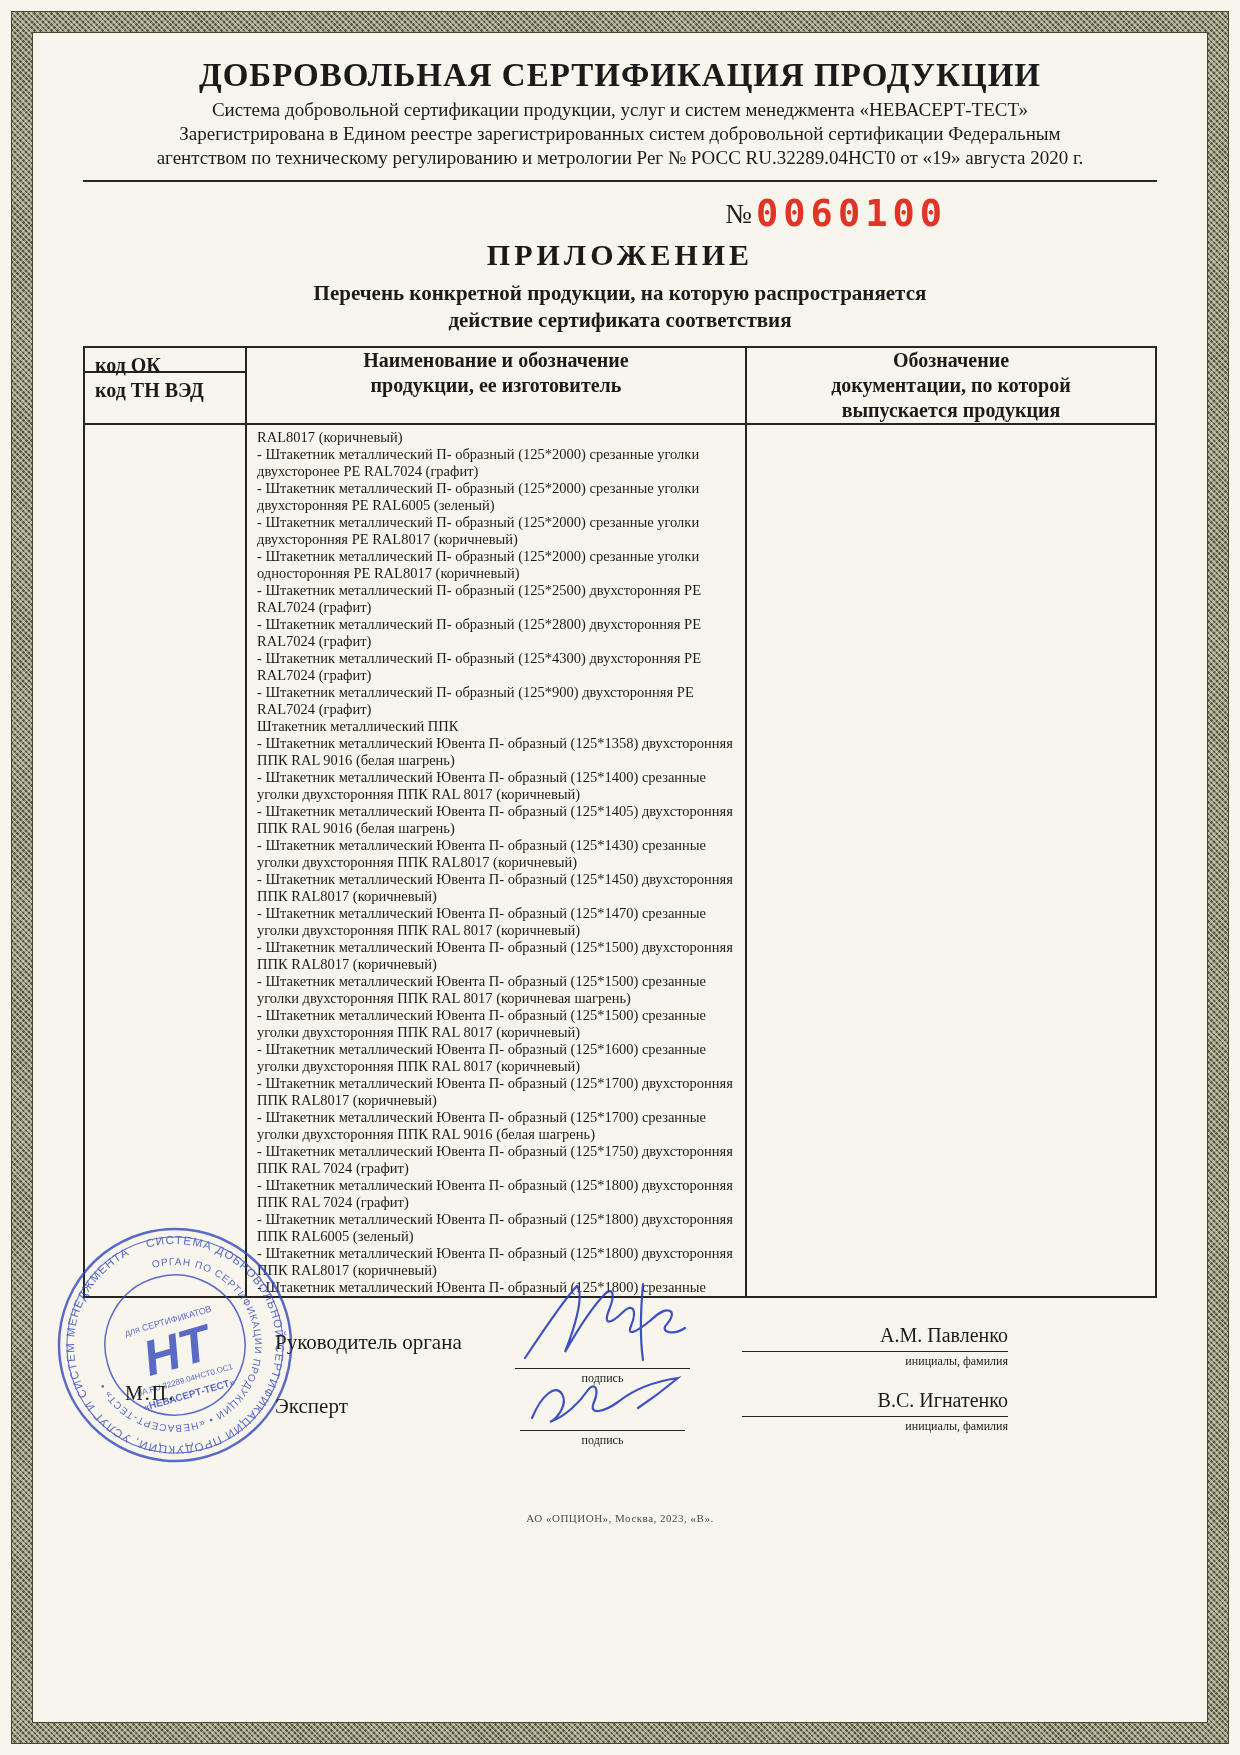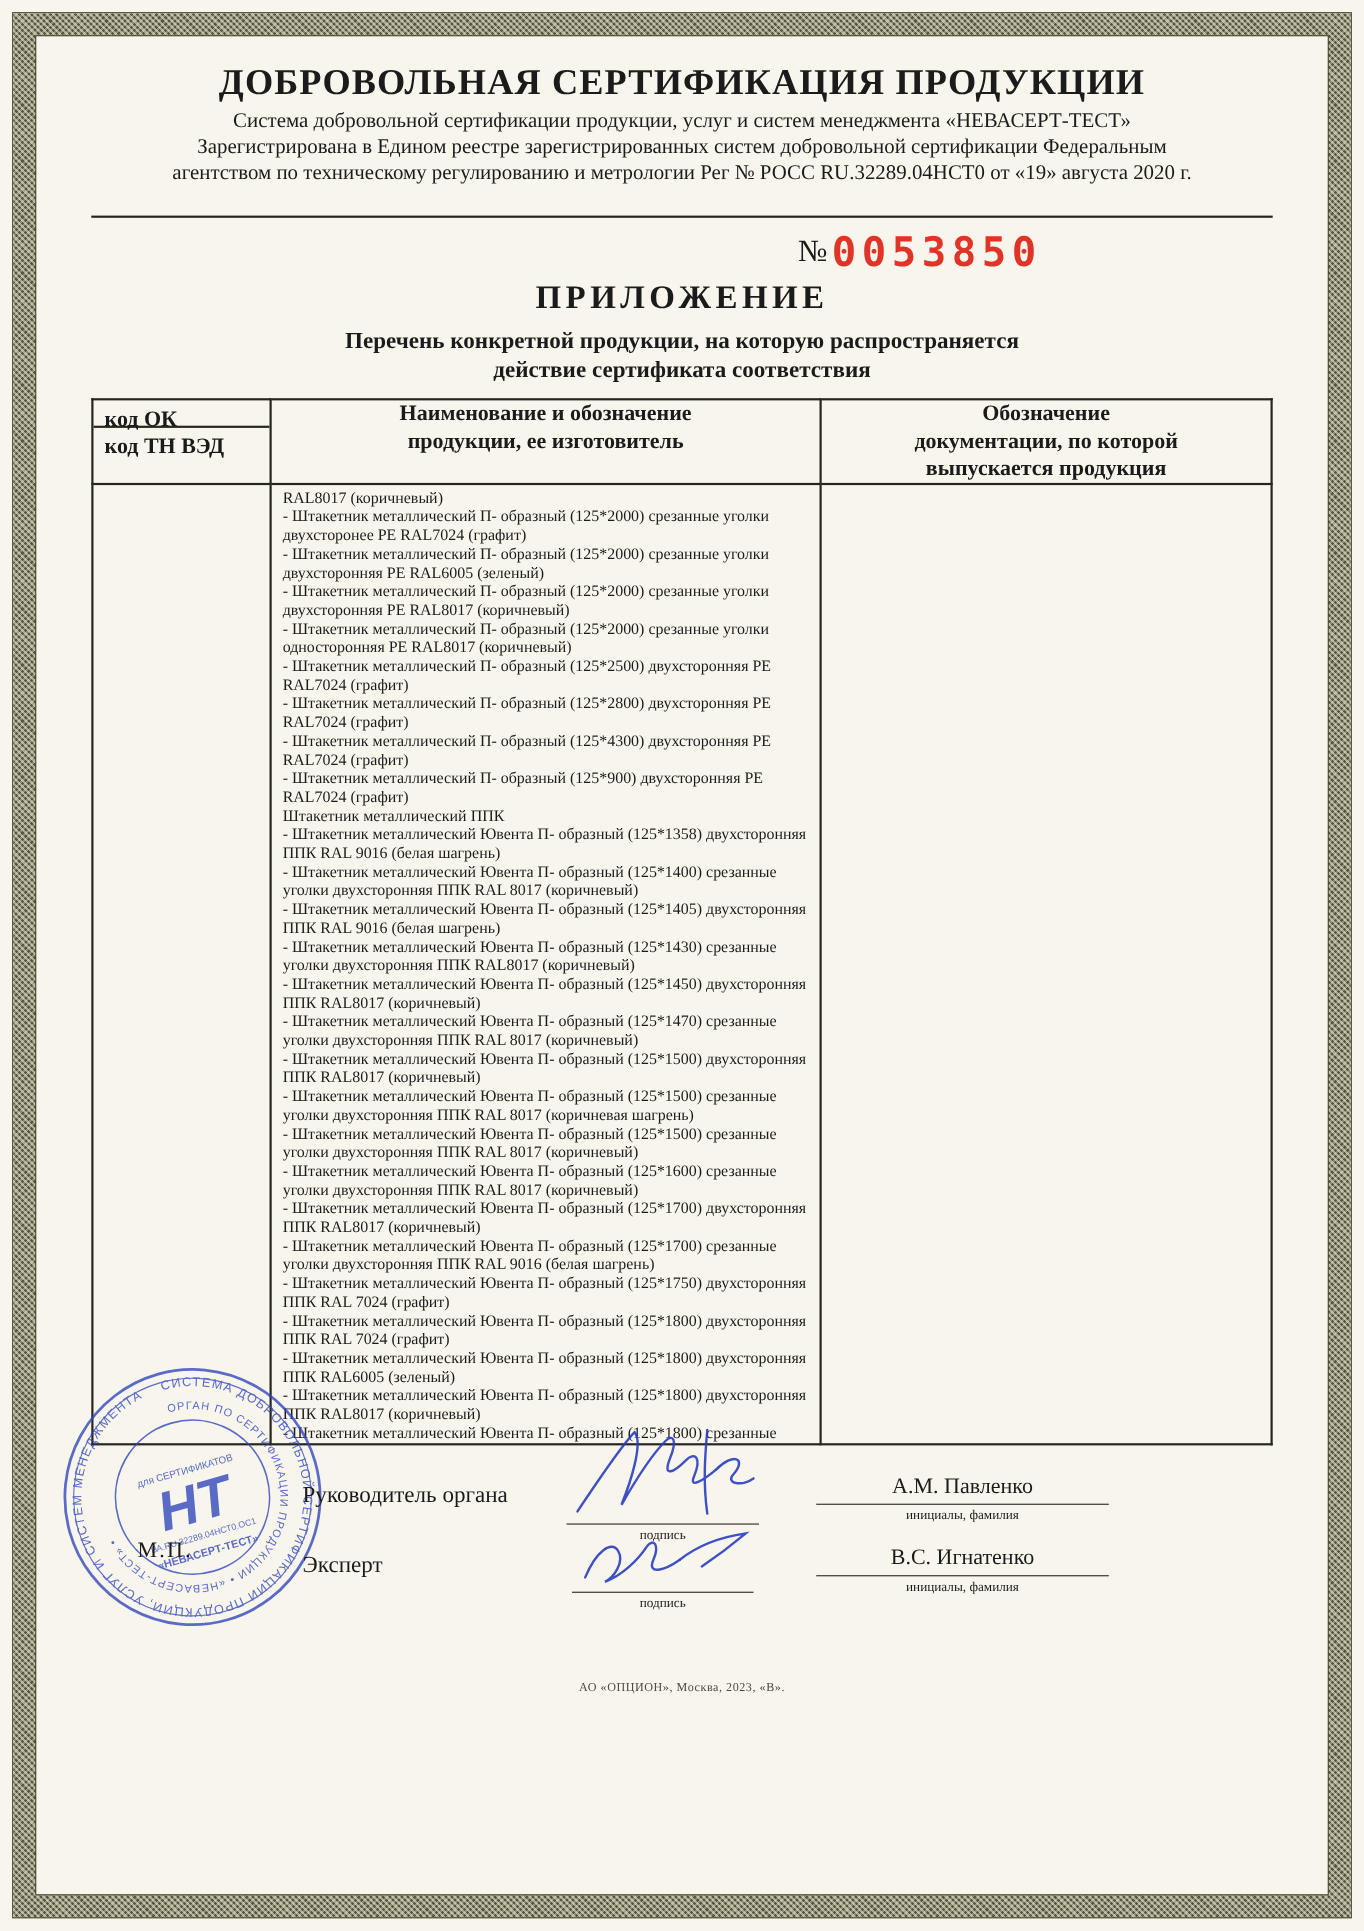--- a/index.html
+++ b/index.html
@@ -19,21 +19,21 @@
       repeating-linear-gradient(135deg, #56563e 0 2px, #8d8d70 2px 4px);
     box-shadow:0 0 0 1px #47472f;
   }
   .frame::after {
     content:""; position:absolute; inset:21px; background:#f8f5ec;
     box-shadow:0 0 0 1px #47472f;
   }
   .content { position:absolute; inset:33px; z-index:1; padding:24px 50px 0 50px; }
 
   
-  .cert-header { border-bottom:2px solid #26261f; padding-bottom:26px; text-align:center; }
+  .cert-header { border-bottom:2px solid #26261f; padding-bottom:10px; text-align:center; }
   .cert-header h1 { font-size:33px; letter-spacing:1px; font-weight:bold; margin-bottom:4px; }
   .hline { font-size:19px; line-height:24px; }
 
   
   .number-row { text-align:right; padding-right:210px; margin-top:10px; height:46px; }
   .no-sign { font-size:28px; vertical-align:middle; }
   .no-digits {
     font-family:"DejaVu Sans Mono","Liberation Mono",monospace;
     font-size:37px; font-weight:bold; color:#e03427; letter-spacing:5px;
     vertical-align:middle;
@@ -64,21 +64,21 @@
   .sign-area { position:relative; height:170px; margin-top:28px; }
   .mp { position:absolute; left:42px; top:56px; font-size:20px; letter-spacing:2px; }
   .role-label { position:absolute; font-size:21px; font-weight:normal; }
   .role-head { left:192px; top:4px; }
   .role-expert { left:192px; top:68px; }
   .sig-block { position:absolute; text-align:center; }
   .sig-1 { left:432px; top:-46px; width:175px; }
   .sig-2 { left:437px; top:46px; width:165px; }
   .sig-block .line { border-bottom:1.5px solid #26261f; }
   .small-cap { font-size:12px; margin-top:2px; }
-  .name-block { position:absolute; width:266px; text-align:center; }
+  .name-block { position:absolute; width:266px; text-align:right; }
   .name-1 { left:659px; top:-2px; }
   .name-2 { left:659px; top:63px; }
   .name-block .nm { font-size:20px; padding-bottom:4px; border-bottom:1.5px solid #26261f; }
 
   
   .stamp-wrap { position:absolute; left:-33px; top:-106px; width:250px; height:250px; }
   .stamp-wrap svg { width:250px; height:250px; }
 
   .print-footer { text-align:center; font-size:11px; color:#4c4c44; margin-top:16px; letter-spacing:.5px; }
 </style>
@@ -91,21 +91,21 @@
 
   <div class="cert-header">
     <h1>ДОБРОВОЛЬНАЯ СЕРТИФИКАЦИЯ ПРОДУКЦИИ</h1>
     <div class="hline">Система добровольной сертификации продукции, услуг и систем менеджмента «НЕВАСЕРТ-ТЕСТ»</div>
     <div class="hline">Зарегистрирована в Едином реестре зарегистрированных систем добровольной сертификации Федеральным</div>
     <div class="hline">агентством по техническому регулированию и метрологии Рег № РОСС RU.32289.04НСТ0  от «19» августа 2020 г.</div>
   </div>
 
   <div class="number-row">
     <span class="no-sign">№</span>
-    <span class="no-digits">0053850</span>
+    <span class="no-digits">0060100</span>
   </div>
 
   <div class="appendix-title">ПРИЛОЖЕНИЕ</div>
 
 
   <div class="subtitle">
     <div>Перечень конкретной продукции, на которую распространяется</div>
     <div>действие сертификата соответствия</div>
   </div>
 

